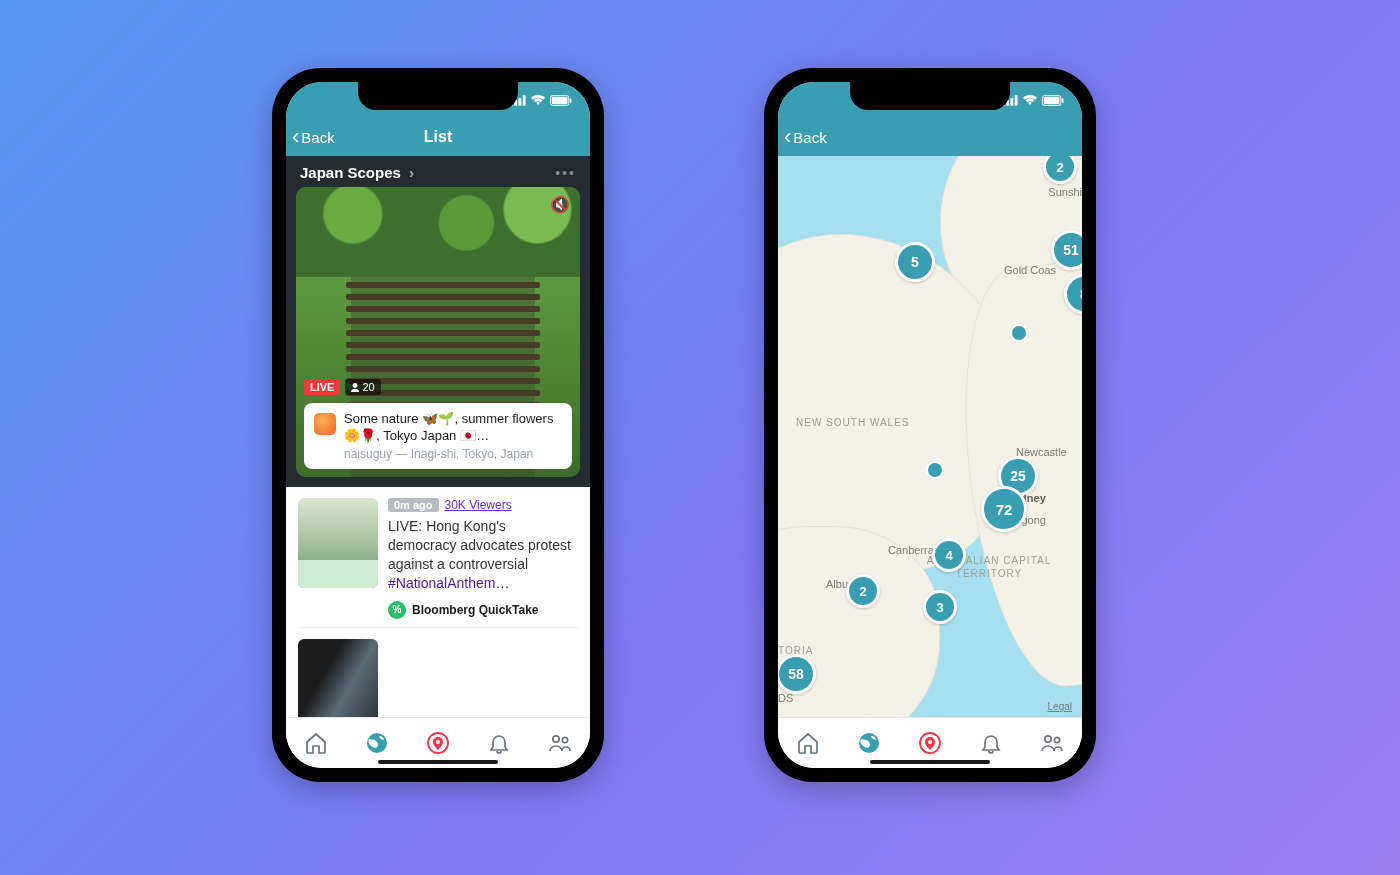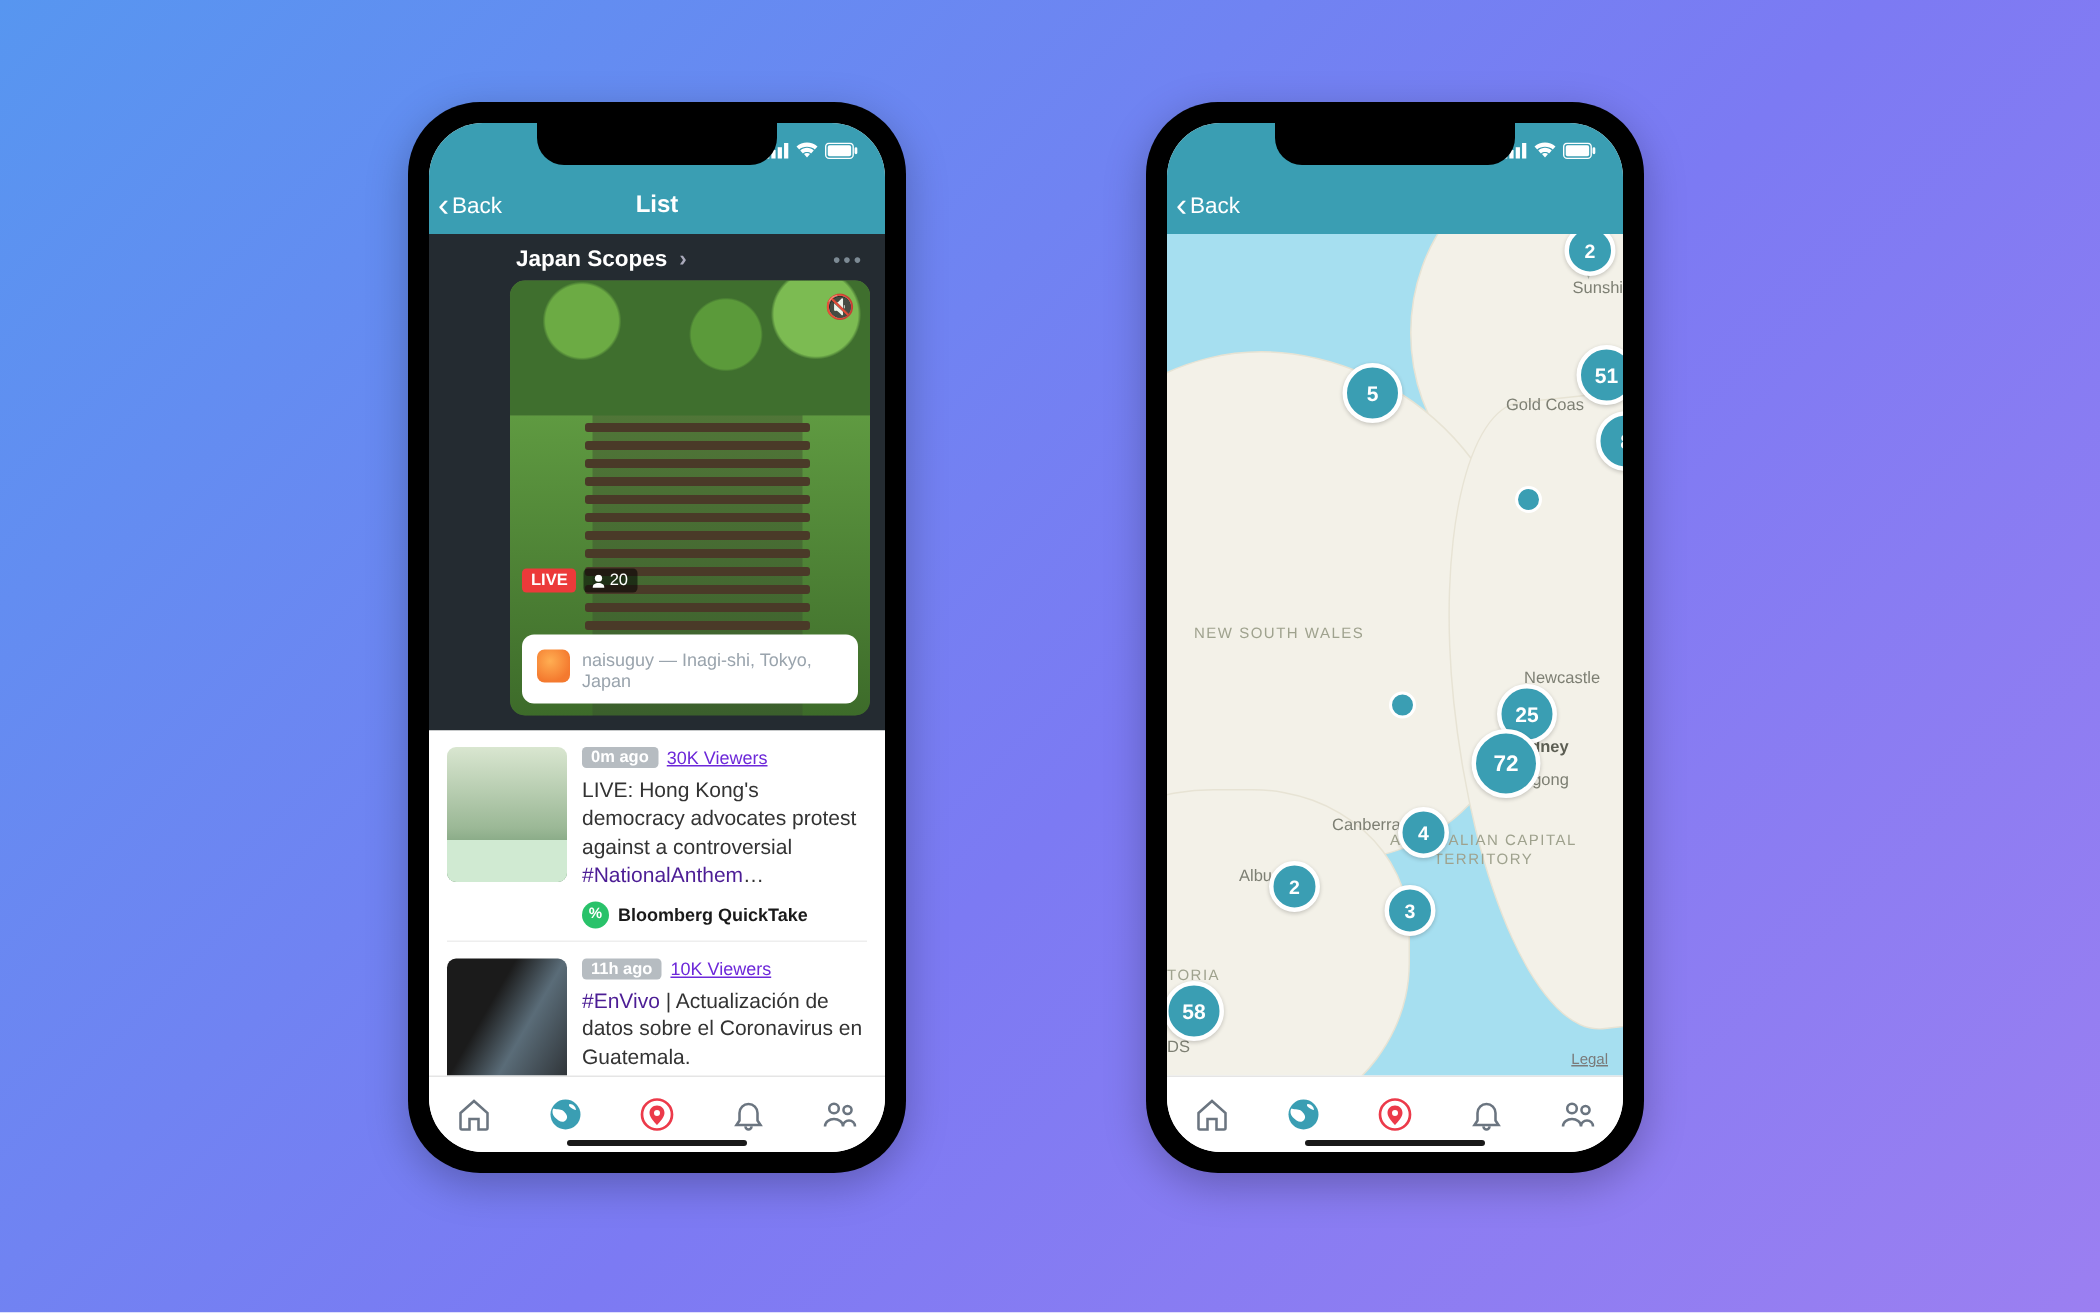--- a/index.html
+++ b/index.html
@@ -14,21 +14,21 @@
   .nav-bar{height:38px;background:#3a9eb3;color:#fff;display:flex;align-items:center;position:relative;}
   .nav-back{display:flex;align-items:center;gap:2px;padding-left:6px;font-size:15px;cursor:pointer;}
   .chev-left{font-size:22px;line-height:1;}
   .nav-title{position:absolute;left:0;right:0;text-align:center;font-size:16px;font-weight:600;pointer-events:none;}
   .content{position:absolute;top:74px;bottom:50px;left:0;right:0;overflow:hidden;}
   .tab-bar{position:absolute;bottom:0;left:0;right:0;height:50px;background:#fff;border-top:1px solid #e5e5e5;display:flex;justify-content:space-around;align-items:center;}
   .tab-btn{width:26px;height:26px;display:flex;align-items:center;justify-content:center;cursor:pointer;}
   .tab-btn svg{width:24px;height:24px;}
   .home-ind{position:absolute;bottom:4px;left:50%;transform:translateX(-50%);width:120px;height:4px;border-radius:3px;background:#000;opacity:.9;z-index:40;}
   
-  .dark-wrap{background:#242b31;padding-bottom:10px;padding-left:44px;}
+  .dark-wrap{background:#242b31;padding-bottom:10px;}
   .section-hdr{display:flex;align-items:center;justify-content:space-between;color:#fff;padding:8px 14px 6px;}
   .section-title{font-size:15px;font-weight:600;display:flex;align-items:center;gap:8px;}
   .chev-small{color:#aab;font-size:15px;}
   .dots{color:#7c8a94;letter-spacing:2px;font-size:14px;cursor:pointer;}
   .hero{margin:0 10px;border-radius:10px;overflow:hidden;position:relative;height:290px;background:linear-gradient(#5a803d,#3b5f2c);}
   .hero-img{position:absolute;inset:0;}
   .mute{position:absolute;top:8px;right:10px;color:#fff;font-size:16px;opacity:.9;}
   .live-row{position:absolute;left:8px;bottom:82px;display:flex;gap:5px;align-items:flex-start;}
   .live-badge{background:#ec3a3a;color:#fff;font-size:11px;font-weight:700;border-radius:3px;padding:2px 6px;}
   .viewers-badge{background:rgba(0,0,0,.55);color:#fff;font-size:11px;border-radius:3px;padding:2px 6px;display:flex;align-items:center;gap:3px;}
@@ -146,20 +146,21 @@
                 <svg width="8" height="9" viewBox="0 0 10 11" fill="#fff">
                     <circle cx="5" cy="3" r="3"></circle>
                     <path d="M0 11c0-2.8 2.2-4 5-4s5 1.2 5 4z"></path>
                   </svg>
                 <span>20</span>
               </span>
             </div>
             <div class="caption-card">
               <div class="cap-avatar"></div>
               <div>
+                <div class="cap-text">Some nature 🦋🌱, summer flowers 🌼🌹, Tokyo Japan 🇯🇵…</div>
                 <div class="cap-meta">naisuguy — Inagi-shi, Tokyo, Japan</div>
               </div>
             </div>
           </div>
         </div>
 
         <div class="feed">
           <div class="feed-item">
             <div class="thumb one"></div>
             <div style="flex:1">
@@ -172,30 +173,20 @@
               </div>
               <div class="src-row">
                 <span class="src-badge">%</span>
                 <span>Bloomberg QuickTake</span>
               </div>
             </div>
           </div>
           <div class="divider"></div>
           <div class="feed-item">
             <div class="thumb two"></div>
-            <div style="flex:1">
-              <div class="feed-meta">
-                <span class="pill">11h ago</span>
-                <span class="viewers-txt">10K Viewers</span>
-              </div>
-              <div class="feed-title">
-                <span class="hash">#EnVivo</span><span> | Actualización de datos sobre el Coronavirus en Guatemala.</span>
-              </div>
-
-            </div>
           </div>
         </div>
       </div>
 
       <div class="tab-bar">
         <div class="tab-btn">
             <svg viewBox="0 0 24 24" fill="none" stroke="#6b7580" stroke-width="1.7">
               <path d="M3 11l9-8 9 8v10a1 1 0 01-1 1h-5v-7h-6v7H4a1 1 0 01-1-1z"></path>
             </svg>
           </div>

